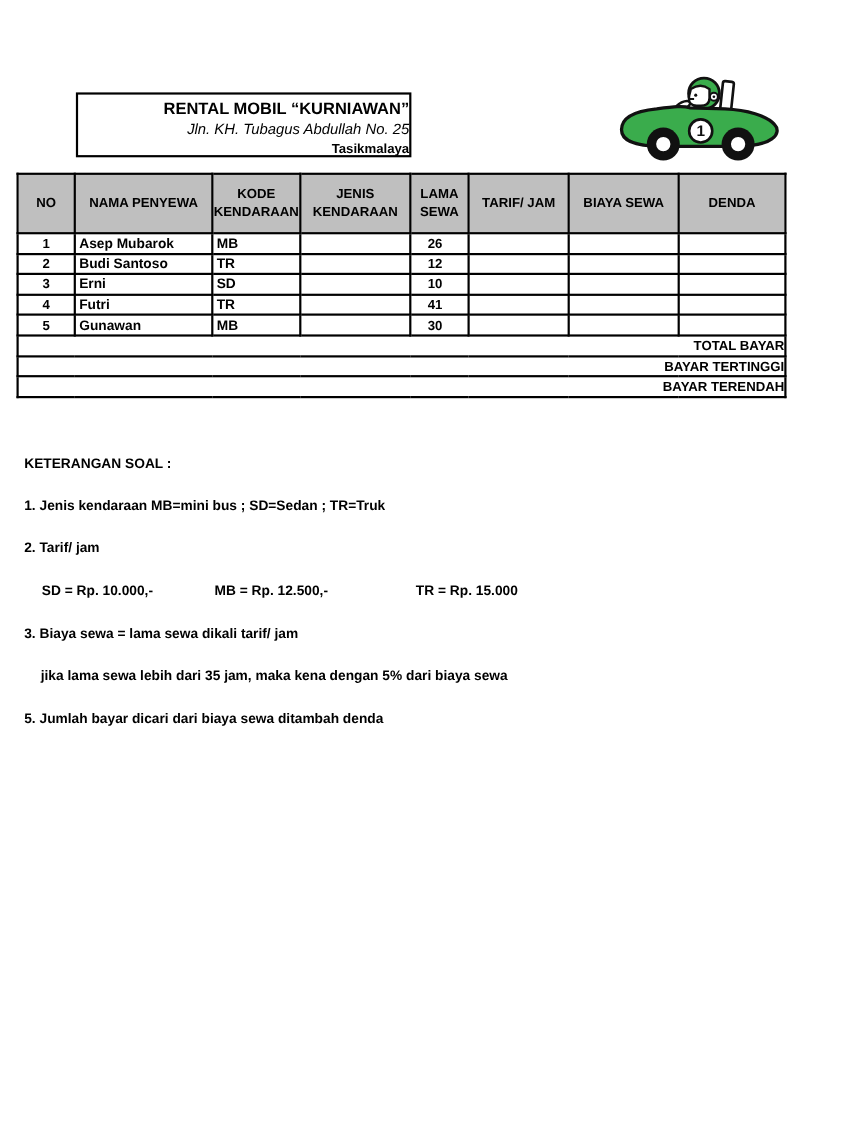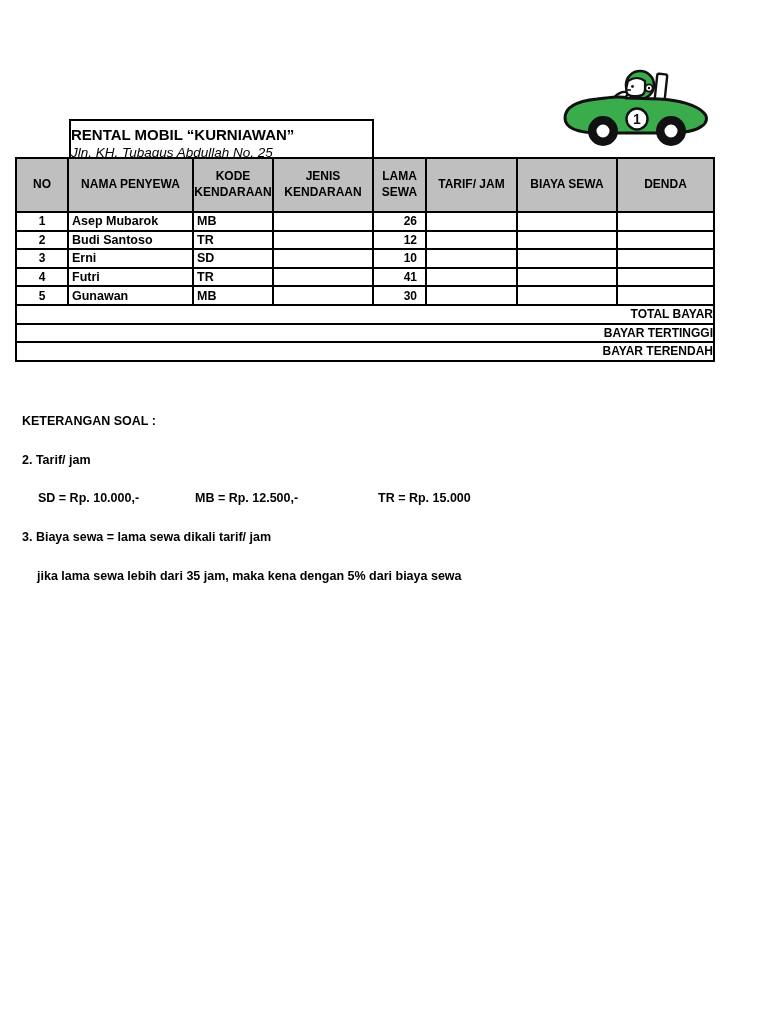--- a/index.html
+++ b/index.html
@@ -3,37 +3,37 @@
 <meta charset="utf-8">
 <style>
   html,body{margin:0;padding:0;}
   body{
     width:768px;height:1024px;background:#ffffff;position:relative;
     font-family:"Liberation Sans",sans-serif;color:#000;overflow:hidden;
   }
   
   .letterhead{
     position:absolute;left:69px;top:84px;width:305px;height:59px;
-    border:2px solid #000;box-sizing:border-box;text-align:left;padding-top:4px;margin-top:35px;
+    border:2px solid #000;box-sizing:border-box;text-align:right;padding-top:4px;
   }
   .company{font-weight:bold;font-size:15px;line-height:19px;}
   .address{font-style:italic;font-size:13.5px;line-height:18px;}
   .city{font-weight:bold;font-size:12px;line-height:16px;}
   
   .logo{position:absolute;left:560px;top:55px;width:152px;height:95px;}
   .logo svg{display:block;width:100%;height:100%;}
   
   .table-wrap{position:absolute;left:15px;top:157px;}
   table{border-collapse:collapse;table-layout:fixed;width:698px;border:2px solid #000;}
   th,td{border:2px solid #000;padding:0;overflow:hidden;font-weight:bold;font-size:12px;}
   th{background:#bfbfbf;height:52px;text-align:center;line-height:1.3;white-space:normal;vertical-align:middle;}
   td{height:16.6px;white-space:nowrap;vertical-align:middle;}
   td.c-no{text-align:center;}
   td.c-nama,td.c-kode{text-align:left;padding-left:3px;font-size:12.5px;}
-  td.c-lama{text-align:right;padding-right:8px;}
+  td.c-lama{text-align:center;padding-right:8px;}
   tr.summary td{text-align:right;}
   
   .notes{position:absolute;left:22px;top:392px;width:720px;font-size:12.5px;font-weight:bold;}
   .notes .line{height:18.7px;line-height:18.7px;white-space:nowrap;margin-top:20px;}
   .notes .indent{padding-left:15px;}
   .tarif-line{position:relative;font-weight:bold;}
   .tarif-line span{position:absolute;top:0;}
   .tarif-line .p-sd{left:16px;}
   .tarif-line .p-mb{left:173px;}
   .tarif-line .p-tr{left:356px;text-align:center;}
@@ -165,23 +165,25 @@
         </tr>
         <tr class="summary">
           <td colspan="8">BAYAR TERENDAH</td>
         </tr>
       </tbody>
     </table>
   </div>
 
   <div class="notes">
     <div class="line">KETERANGAN SOAL :</div>
+    <div class="line">1. Jenis kendaraan MB=mini bus ; SD=Sedan ; TR=Truk</div>
     <div class="line">2. Tarif/ jam</div>
     <div class="line tarif-line">
       <span class="p-sd">SD = Rp. 10.000,-</span>
       <span class="p-mb">MB = Rp. 12.500,-</span>
       <span class="p-tr">TR = Rp. 15.000</span>
     </div>
     <div class="line">3. Biaya sewa = lama sewa dikali tarif/ jam</div>
     <div class="line indent">jika lama sewa lebih dari 35 jam, maka kena dengan 5% dari biaya sewa</div>
+    <div class="line">5. Jumlah bayar dicari dari biaya sewa ditambah denda</div>
   </div>
 
 </div>
 
 </body></html>

